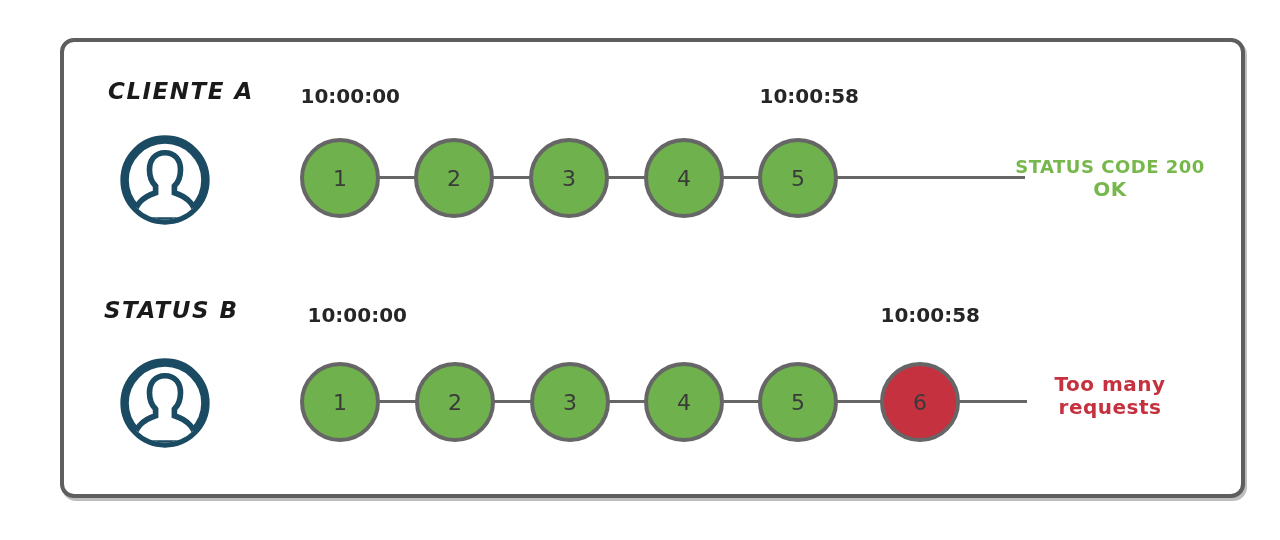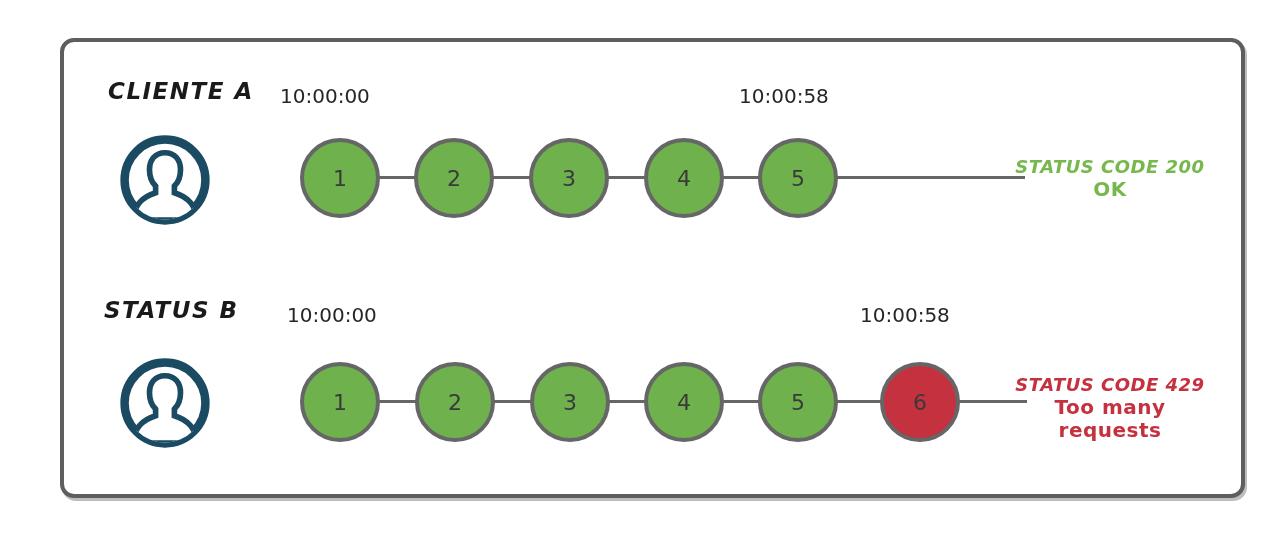--- a/index.html
+++ b/index.html
@@ -31,23 +31,23 @@
     font-size: 23px;
     font-weight: bold;
     font-style: italic;
     letter-spacing: 1.5px;
     color: var(--label-text, #1a1a1a);
     white-space: nowrap;
   }
   .timestamp {
     position: absolute;
     width: 120px;
-    text-align: left;
+    text-align: right;
     font-size: 20px;
-    font-weight: normal;
+    font-weight: bold;
     color: var(--timestamp-text, #262626);
     white-space: nowrap;
   }
   .avatar {
     position: absolute;
     width: 94px;
     height: 94px;
   }
   .tl-line {
     position: absolute;
@@ -73,21 +73,21 @@
   .circle.red   { background: var(--circle-red, #c5313f); }
   .status {
     position: absolute;
     width: 210px;
     text-align: center;
     font-weight: bold;
     letter-spacing: 0.5px;
     line-height: 23px;
     z-index: 2;
   }
-  .status .line1 { font-size: 18px; display: block; font-style: italic; }
+  .status .line1 { font-size: 18px; display: block; }
   .status .line2 { font-size: 20px; display: block; }
   .status.success { color: var(--status-green, #77b84d); }
   .status.error   { color: var(--status-red, #c5313f); }
 </style>
 </head>
 <body>
 
 <div id="stage">
   <div class="frame"></div>
 
@@ -145,16 +145,15 @@
   <div class="tl-line" style="left:340px; top:400px; width:687px"></div>
 
   <div class="circle green" style="left:300px; top:362px">1</div>
   <div class="circle green" style="left:415px; top:362px">2</div>
   <div class="circle green" style="left:530px; top:362px">3</div>
   <div class="circle green" style="left:644px; top:362px">4</div>
   <div class="circle green" style="left:758px; top:362px">5</div>
   <div class="circle red" style="left:880px; top:362px">6</div>
 
   <div class="status error" style="left:1005px; top:373px">
-    <span class="line1">STATUS CODE 429</span>
     <span class="line2">Too many requests</span>
   </div>
 </div>
 
 </body></html>

